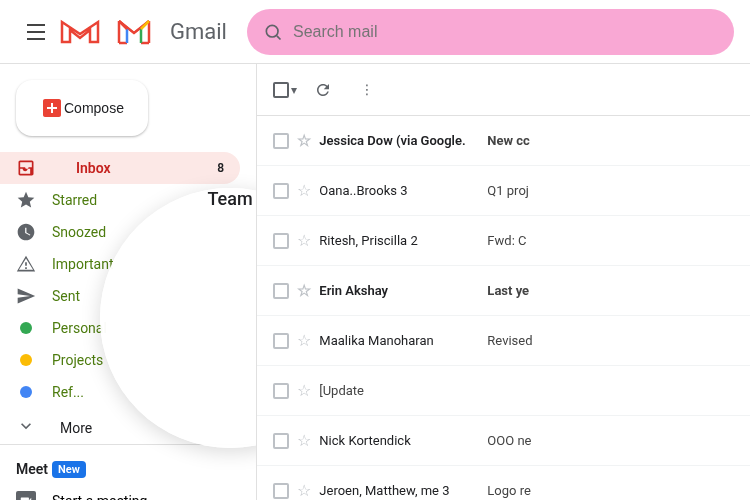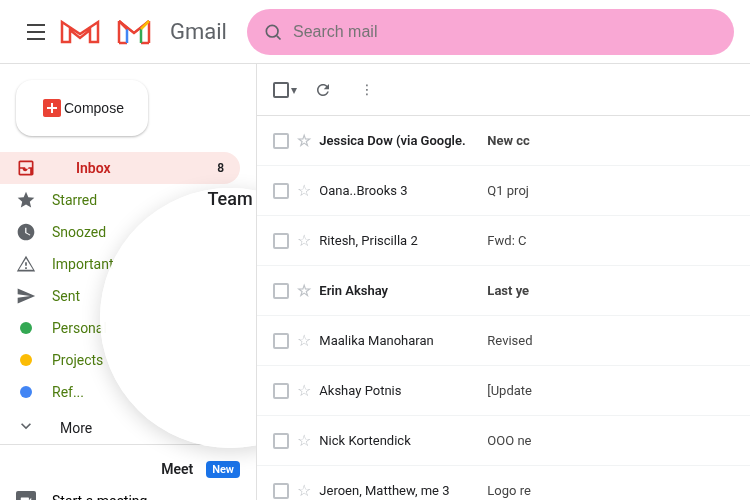--- a/index.html
+++ b/index.html
@@ -136,22 +136,22 @@
     }
     .section-toggle svg { width: 20px; height: 20px; }
 
     
     .meet-section {
       padding: 8px 0;
       border-top: 1px solid #e0e0e0;
       margin-top: 4px;
     }
     .meet-header {
-      display: flex; align-items: center; gap: 13px;
-      padding: 4px 16px; height: 32px; justify-content: flex-end;
+      display: flex; align-items: center; gap: 4px;
+      padding: 4px 16px; height: 32px;
     }
     .meet-label { font-size: 14px; font-weight: 600; color: #202124; }
     .new-badge {
       background: #1a73e8;
       color: #fff;
       font-size: 11px;
       font-weight: 600;
       padding: 2px 6px;
       border-radius: 4px;
     }
@@ -438,21 +438,20 @@
         <div class="email-row">
     <div class="email-cb"></div>
     <div class="email-star">☆</div>
     <div class="email-sender">Maalika Manoharan</div>
     <div class="email-subject">Revised</div>
     <div class="email-time"></div>
   </div>
         <div class="email-row">
     <div class="email-cb"></div>
     <div class="email-star">☆</div>
-    <div class="email-sender">Akshay Potnis</div>
     <div class="email-subject">[Update</div>
     <div class="email-time"></div>
   </div>
         <div class="email-row">
     <div class="email-cb"></div>
     <div class="email-star">☆</div>
     <div class="email-sender">Nick Kortendick</div>
     <div class="email-subject">OOO ne</div>
     <div class="email-time"></div>
   </div>

